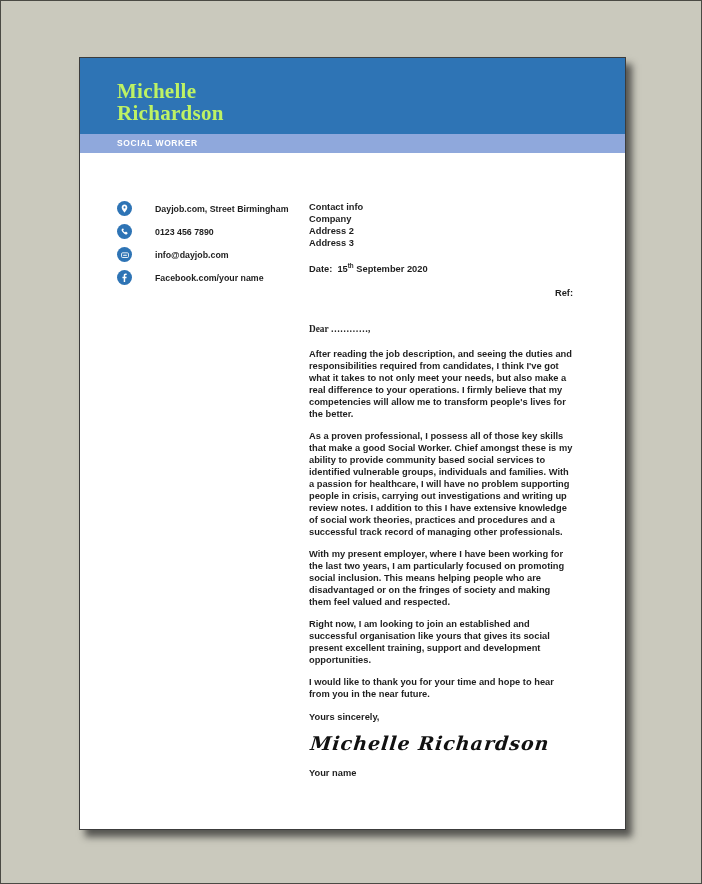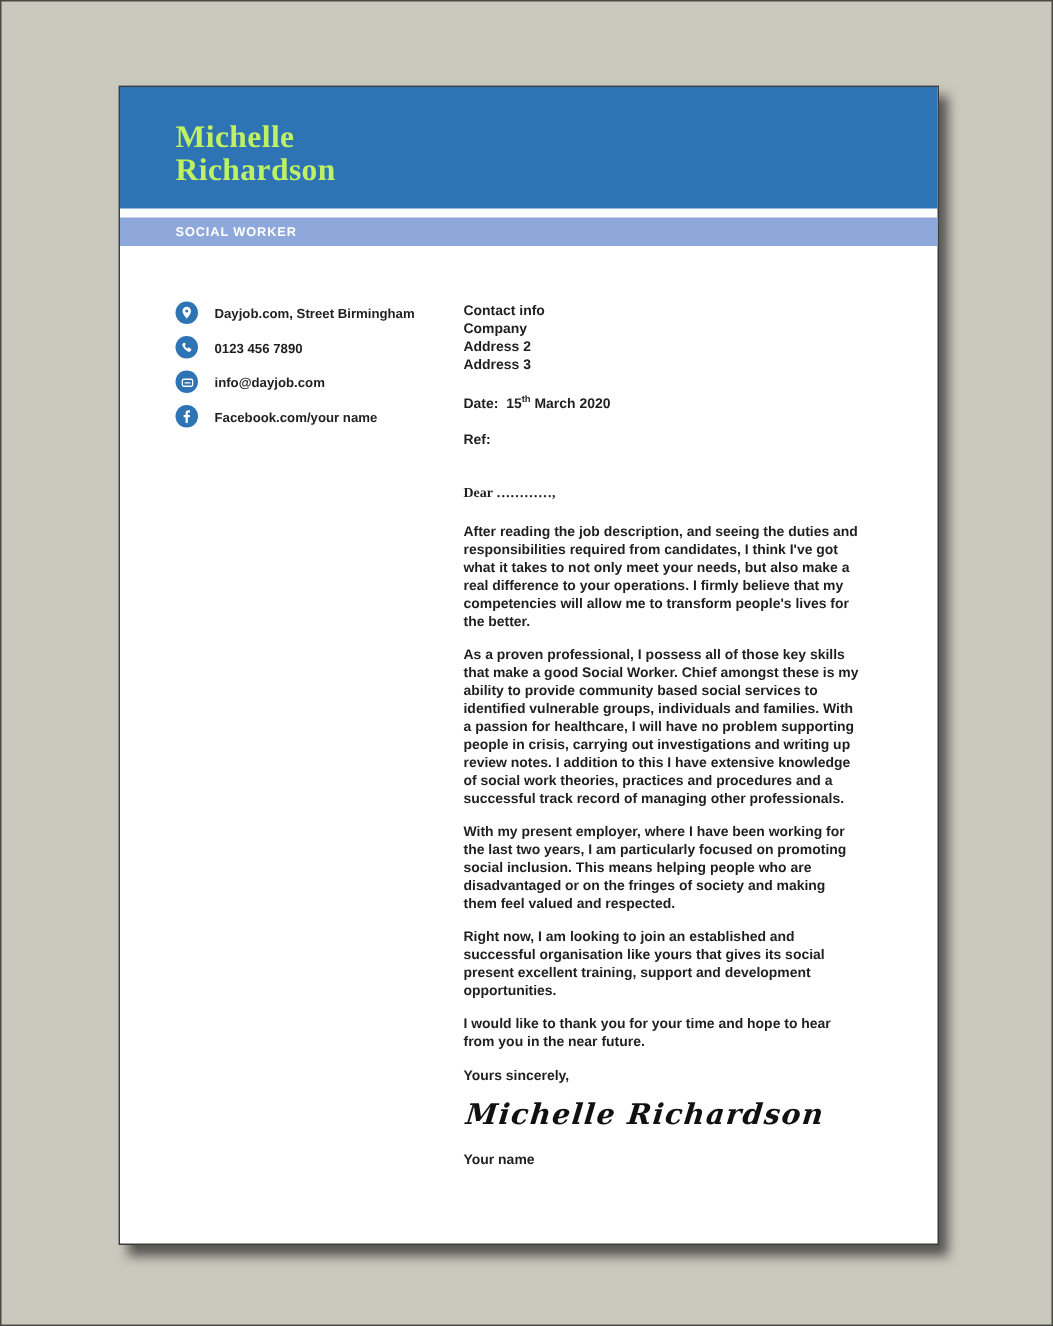--- a/index.html
+++ b/index.html
@@ -27,48 +27,48 @@
     background:#2e74b5;
   }
   .header-name {
     position:absolute; left:37px; top:22px;
     font-family:"Liberation Serif", serif;
     font-weight:700; color:#bef264;
     font-size:21px; line-height:22px;
     letter-spacing:0.3px;
   }
   .title-band {
-    position:absolute; left:0; top:87px; width:100%; height:19px;
+    position:absolute; left:0; top:76px; width:100%; height:19px;
     background:#8fa8dc;
     color:#ffffff; font-size:8.5px; font-weight:700;
     letter-spacing:0.6px;
     line-height:19px; padding-left:37px;
   }
 
   
   .left-col { position:absolute; left:37px; top:143px; width:182px; }
-  .contact-row { display:flex; align-items:center; height:15px; margin-bottom:8px; }
+  .contact-row { display:flex; align-items:center; height:15px; margin-bottom:8px;gap:12px; }
   .cicon {
     width:15px; height:15px; border-radius:50%;
     background:#2e74b5; flex:0 0 15px;
     display:flex; align-items:center; justify-content:center;
     margin-right:11px;
   }
   .cicon svg { display:block; }
   .ctext { font-size:8.8px; font-weight:700; color:#1f1f1f; white-space:nowrap; }
 
   
   .right-col {
     position:absolute; left:229px; top:143px; width:264px;
     font-size:9.3px; font-weight:700; color:#1f1f1f; line-height:12px;
   }
   .recipient-line { line-height:12px; }
   .date-line { margin-top:14px; }
   .date-line sup { font-size:6.3px; vertical-align:super; line-height:0; }
-  .ref-line { margin-top:12px; }
+  .ref-line { margin-top:12px;text-align:right; }
   .salutation { margin-top:24px;font-family:Liberation Serif, serif; }
   .body-paragraphs p { margin-top:10px; }
   .body-paragraphs p:first-child { margin-top:13px; }
   .closing { margin-top:11px; }
   .signature {
     margin-top:5px;
     font-family:"DejaVu Serif", serif;
     font-style:italic; font-weight:700;
     font-size:19px; line-height:30px;
     letter-spacing:1px;
@@ -135,21 +135,21 @@
 
     <div class="right-col">
 
       <div>
         <div class="recipient-line">Contact info</div>
         <div class="recipient-line">Company</div>
         <div class="recipient-line">Address 2</div>
         <div class="recipient-line">Address 3</div>
       </div>
 
-      <div class="date-line"><span>Date:</span>&nbsp;&nbsp;<span>15</span><sup>th</sup><span> March 2020</span></div>
+      <div class="date-line"><span>Date:</span>&nbsp;&nbsp;<span>15</span><sup>th</sup><span> September 2020</span></div>
 
       <div class="ref-line">Ref:</div>
 
       <div class="salutation">Dear …………,</div>
 
       <div class="body-paragraphs">
         <p>After reading the job description, and seeing the duties and responsibilities required from candidates, I think I've got what it takes to not only meet your needs, but also make a real difference to your operations. I firmly believe that my competencies will allow me to transform people's lives for the better.</p>
         <p>As a proven professional, I possess all of those key skills that make a good Social Worker. Chief amongst these is my ability to provide community based social services to identified vulnerable groups, individuals and families. With a passion for healthcare, I will have no problem supporting people in crisis, carrying out investigations and writing up review notes. I addition to this I have extensive knowledge of social work theories, practices and procedures and a successful track record of managing other professionals.</p>
         <p>With my present employer, where I have been working for the last two years, I am particularly focused on promoting social inclusion. This means helping people who are disadvantaged or on the fringes of society and making them feel valued and respected.</p>
         <p>Right now, I am looking to join an established and successful organisation like yours that gives its social present excellent training, support and development opportunities.</p>

